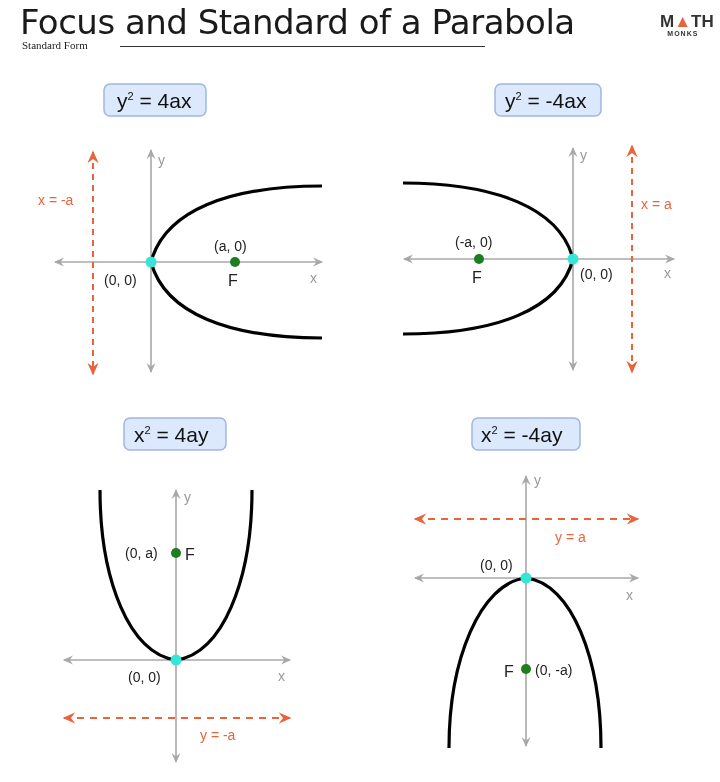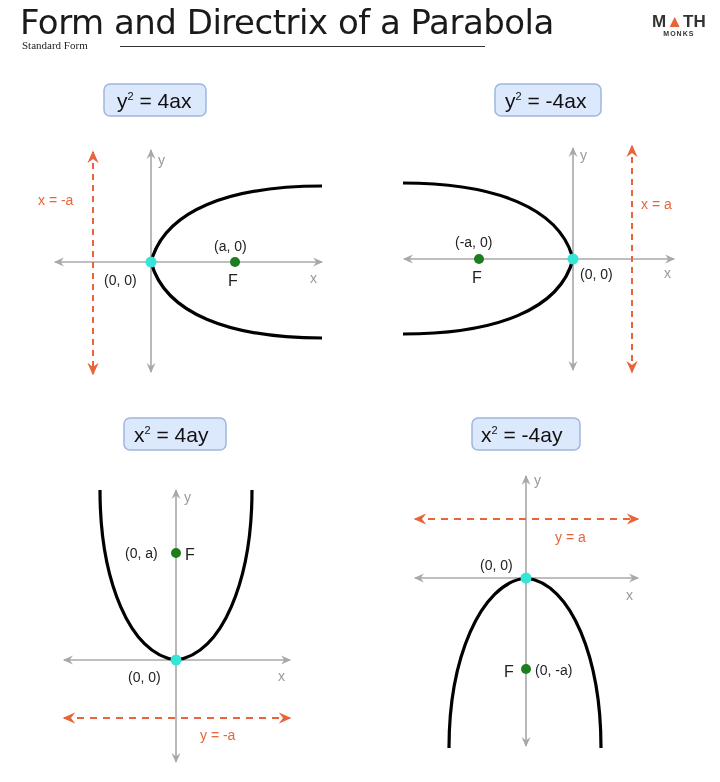--- a/index.html
+++ b/index.html
@@ -1,29 +1,29 @@
 <!DOCTYPE html>
 <html><head>
 <meta charset="utf-8">
 <style>
   html,body{margin:0;padding:0;background:#fff;}
   body{width:720px;height:782px;position:relative;overflow:hidden;font-family:"Liberation Sans",sans-serif;}
   .title{position:absolute;left:20px;top:2px;font-size:34px;color:#1a1a1a;font-family:"DejaVu Sans",sans-serif;font-weight:normal;letter-spacing:-0.5px;}
   .subtitle{position:absolute;left:22px;top:39px;font-size:11px;color:#222;font-family:Liberation Serif, serif;}
   .subline{position:absolute;left:120px;top:46px;width:365px;height:1px;background:#333;}
   .logo{position:absolute;left:652px;top:12px;text-align:center;}
-  .logo .m{font-size:17px;font-weight:bold;color:#333;letter-spacing:0px;font-family:"Liberation Sans",sans-serif;}
+  .logo .m{font-size:17px;font-weight:bold;color:#333;letter-spacing:0px;font-family:"Liberation Sans",sans-serif;margin-left:8px;}
   .logo .m .a{color:#e8643a;}
   .logo .s{font-size:7px;font-weight:bold;color:#333;letter-spacing:1px;margin-top:-2px;}
   svg.diag{position:absolute;left:0;top:0;}
 </style>
 </head>
 <body>
 
-<div class="title">Form and Directrix of a Parabola</div>
+<div class="title">Focus and Standard of a Parabola</div>
 <div class="subtitle">Standard Form</div>
 <div class="subline"></div>
 <div class="logo">
   <div class="m">M<span class="a">▲</span>TH</div>
   <div class="s">MONKS</div>
 </div>
 
 <svg class="diag" width="720" height="782" viewBox="0 0 720 782">
   <defs>
     <marker id="ag" viewBox="0 0 10 10" refX="8" refY="5" markerWidth="7" markerHeight="7" orient="auto-start-reverse">

